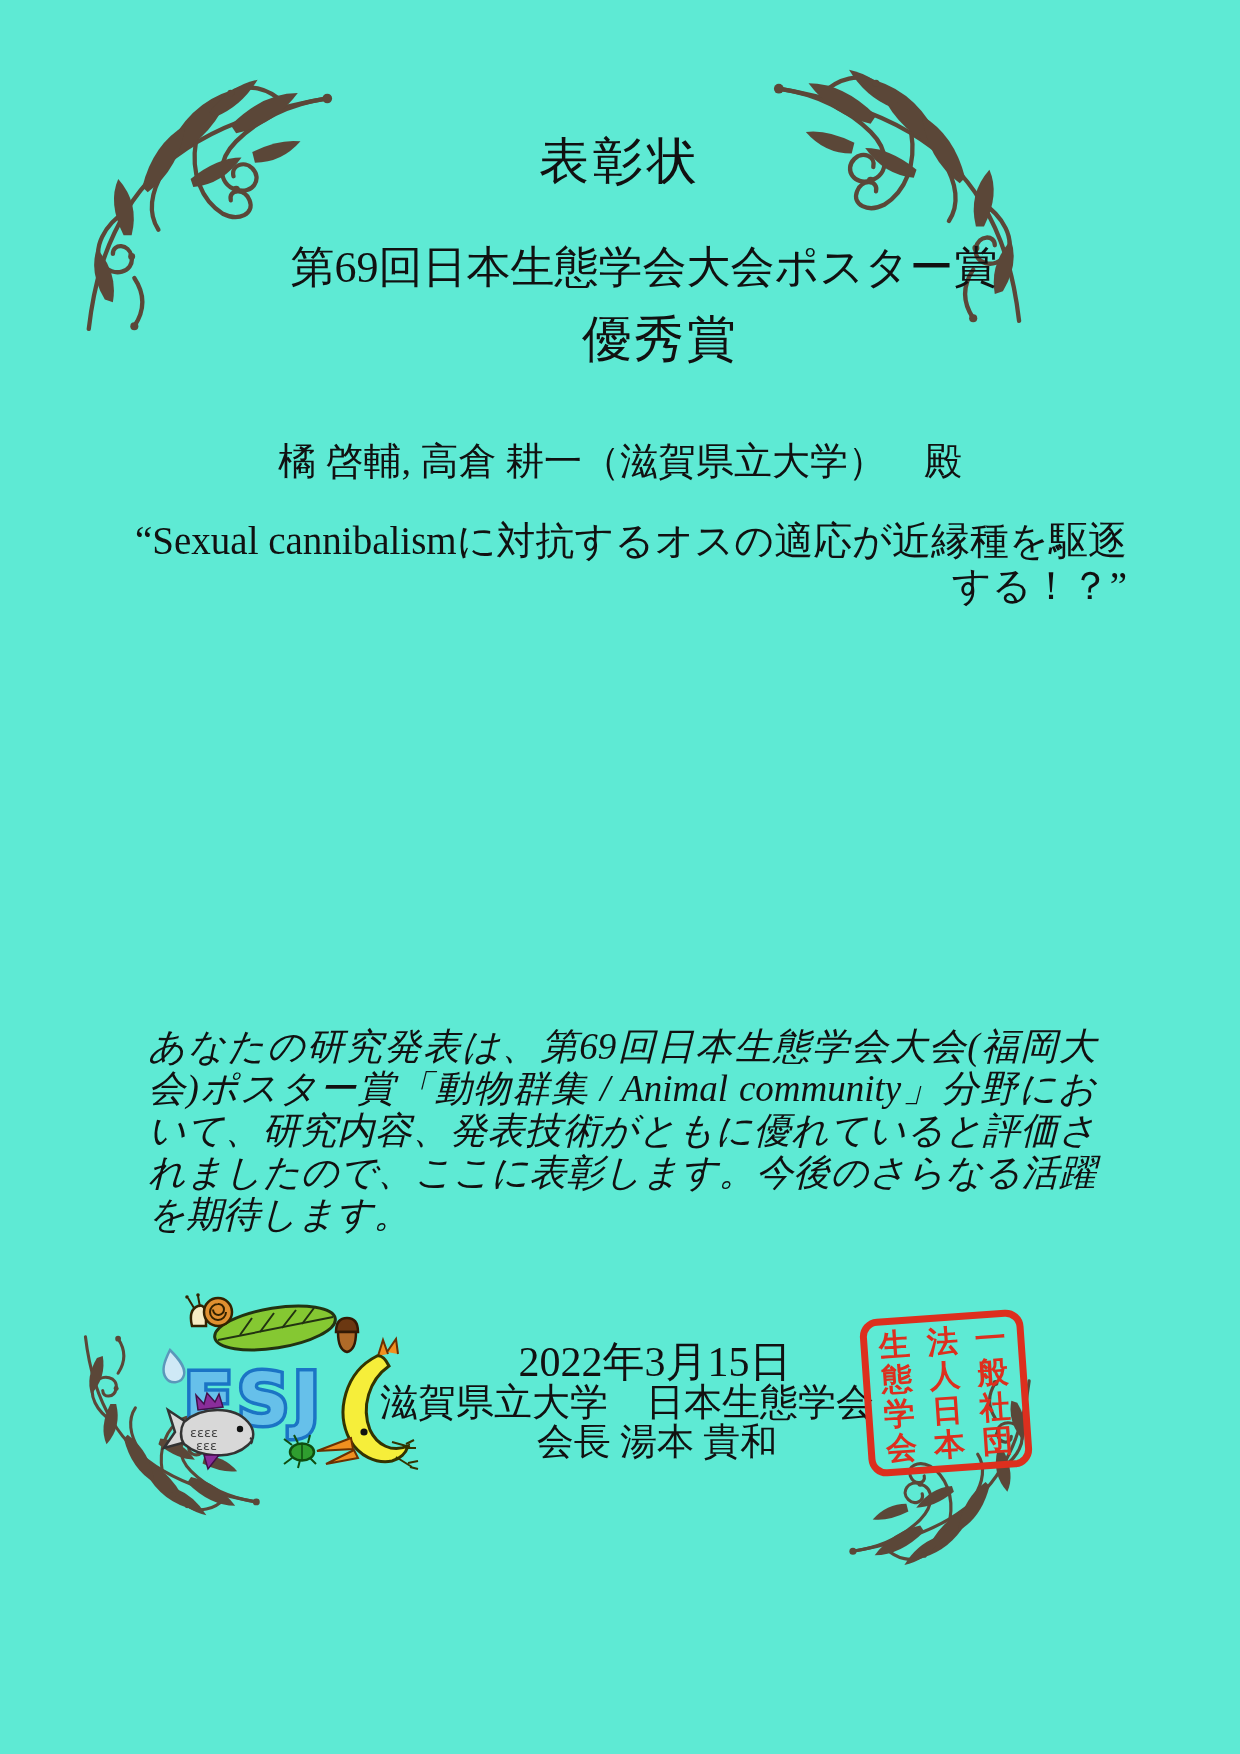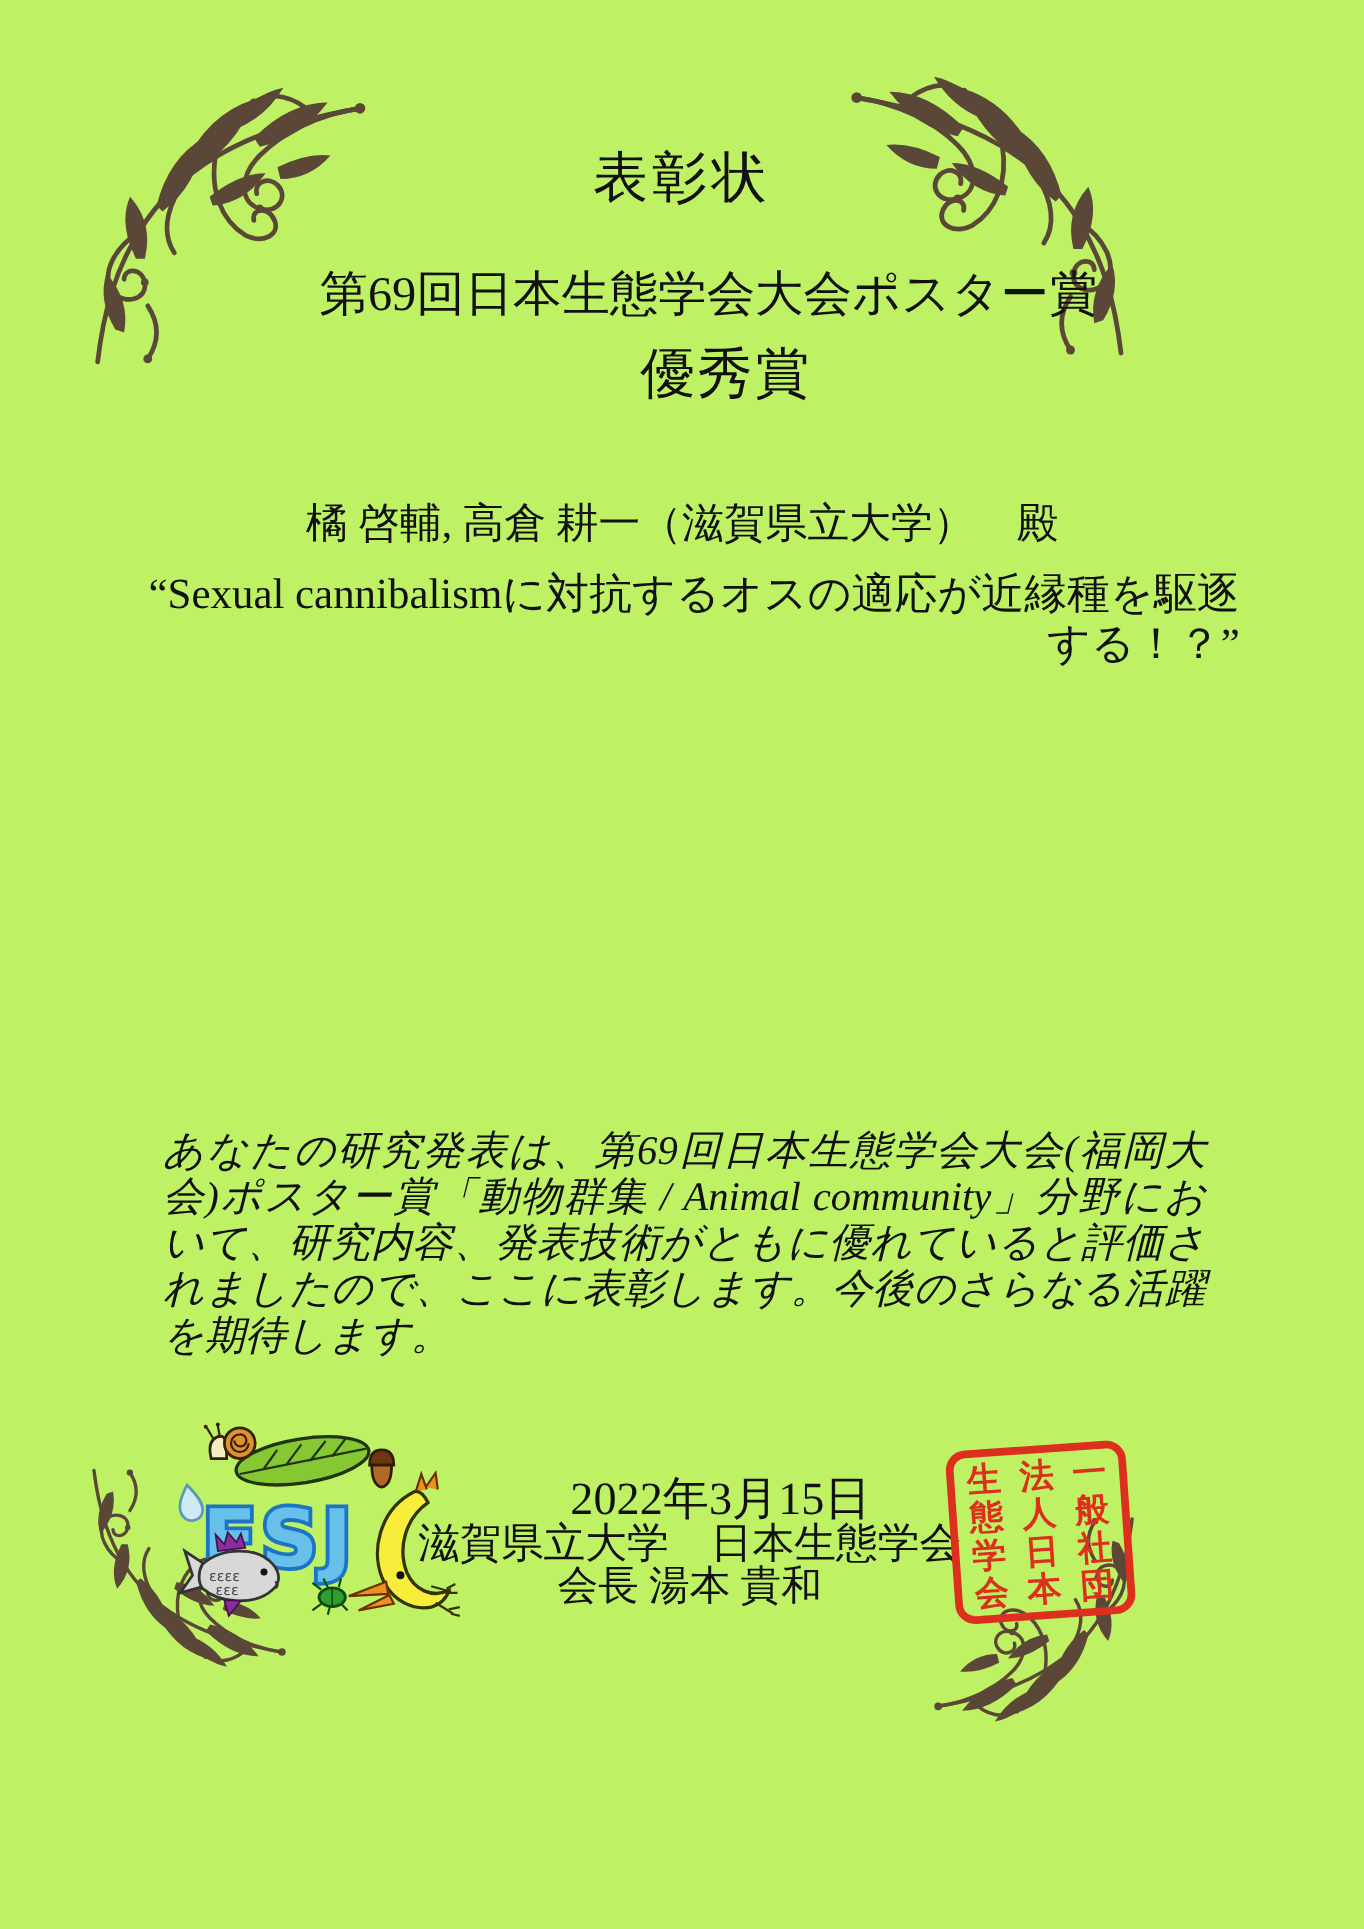--- a/index.html
+++ b/index.html
@@ -1,40 +1,40 @@
 <!DOCTYPE html>
 <html><head>
 <meta charset="utf-8">
 <style>
   html,body{margin:0;padding:0;background:#888;}
   .page{
     position:relative;
     width:1240px;height:1754px;
     margin:0 auto;
-    background:#bef264;
+    background:#5eead4;
     overflow:hidden;
     font-family:"Liberation Serif","DejaVu Serif",serif;
     color:#111;
   }
   .abs{position:absolute;}
   .centered{left:0;width:1240px;text-align:center;}
 
   
   .cert-title{top:128px;font-size:50px;letter-spacing:4px;}
   .award-name{top:238px;font-size:44px;margin-left:24px;}
   .award-rank{top:306px;font-size:50px;letter-spacing:2px;padding-left:40px;}
-  .recipient{top:450px;font-size:38px;}
+  .recipient{top:436px;font-size:38px;}
   .pres-title{top:518px;left:115px;width:1012px;text-align:right;
               font-size:39px;line-height:1.16;}
   .body-text{top:1026px;left:148px;width:948px;font-size:37px;
              line-height:42px;text-align:justify;text-align-last:left;font-style:italic;}
   .footer-line{transform:translateX(-50%);white-space:nowrap;}
   .f-date{left:627px;top:1334px;font-size:42px;margin-left:28px;}
   .f-org{left:627px;top:1377px;font-size:38px;}
-  .f-president{left:627px;top:1417px;font-size:37px;}
+  .f-president{left:657px;top:1417px;font-size:37px;}
 
   
   .corner{position:absolute;}
   .corner svg{display:block;width:100%;height:100%;}
   .c-tl{left:70px;top:68px;width:268px;height:270px;}
   .c-tr{left:768px;top:58px;width:270px;height:272px;}
   .c-tr svg{transform:scaleX(-1);}
   .c-bl{left:72px;top:1278px;width:192px;height:298px;}
   .c-bl svg{transform:scaleY(-1);}
   .c-br{left:845px;top:1328px;width:198px;height:292px;}

